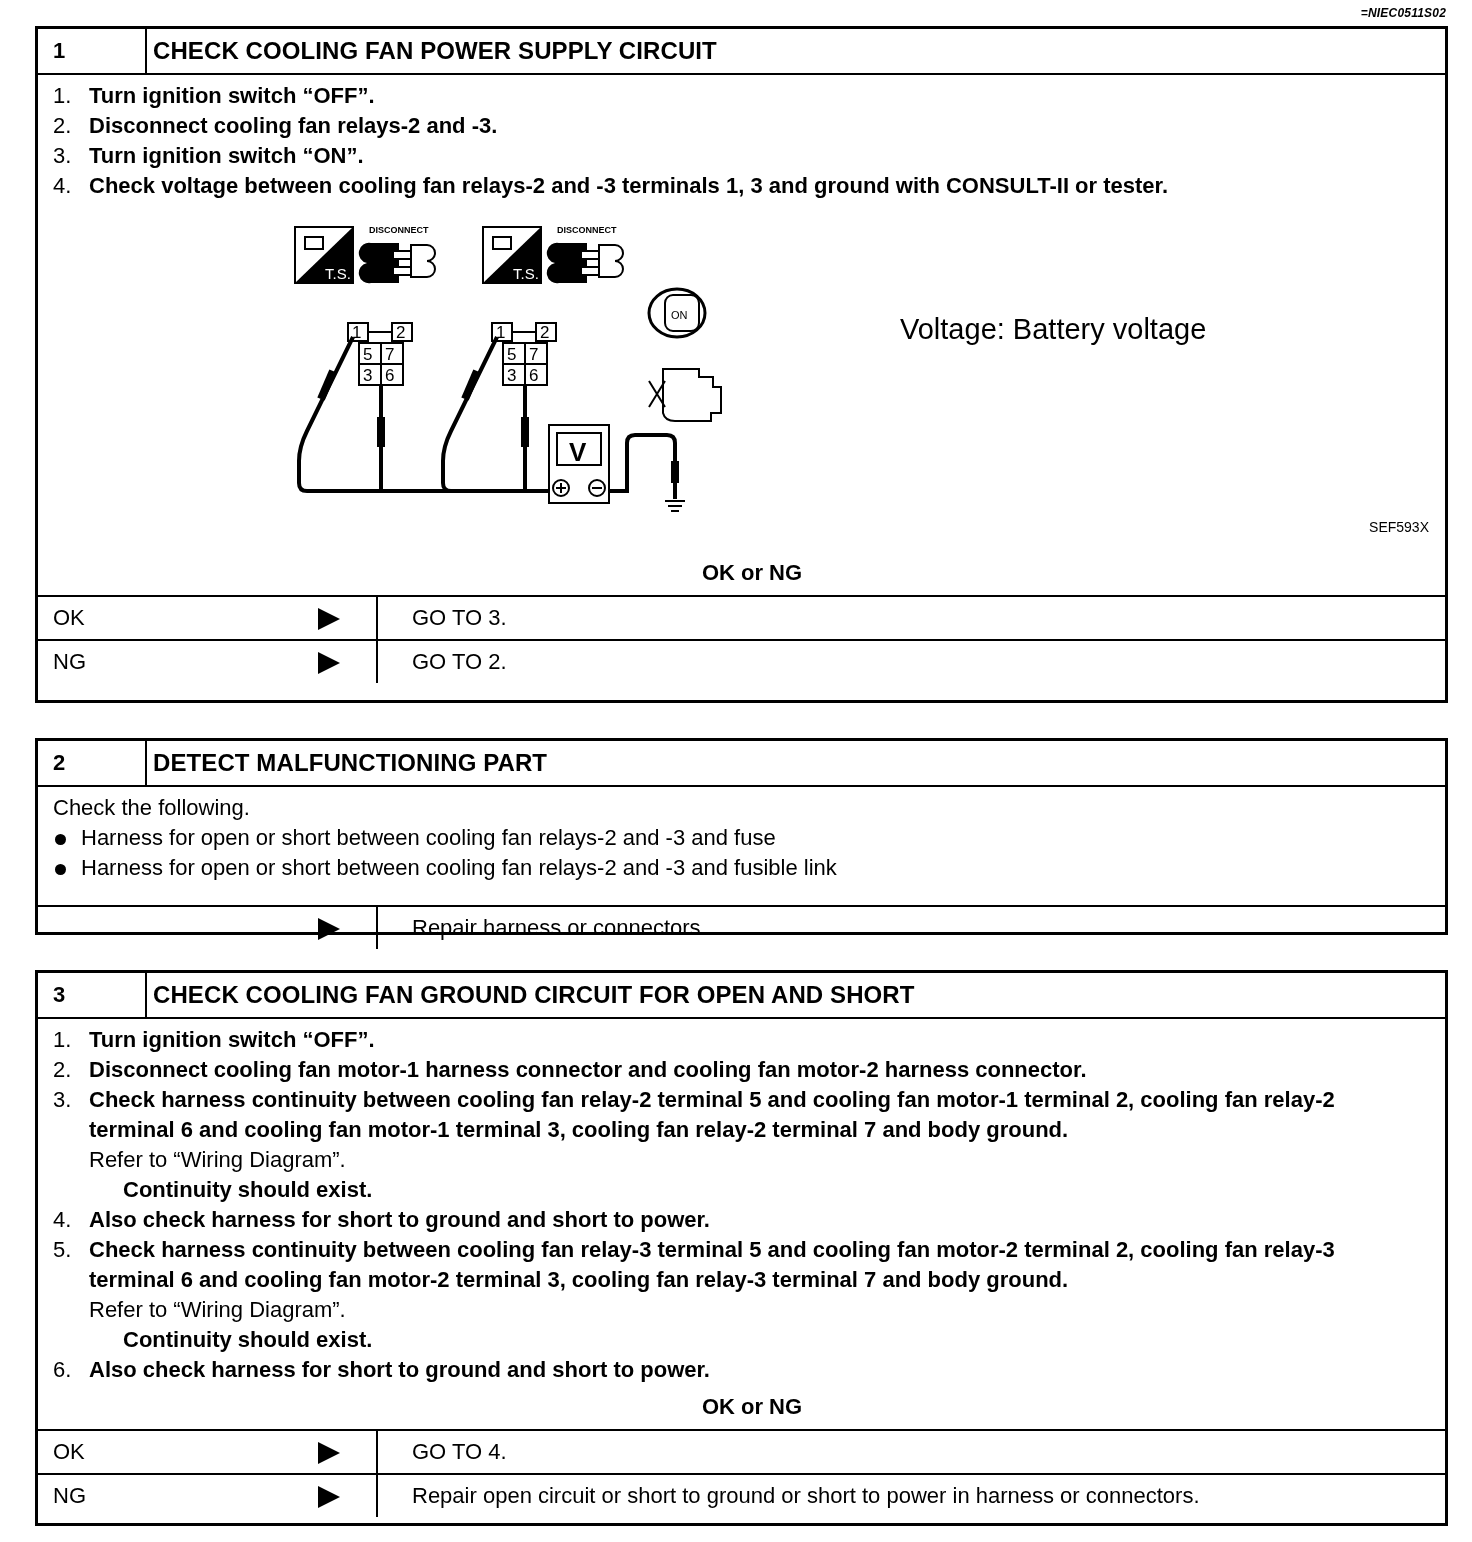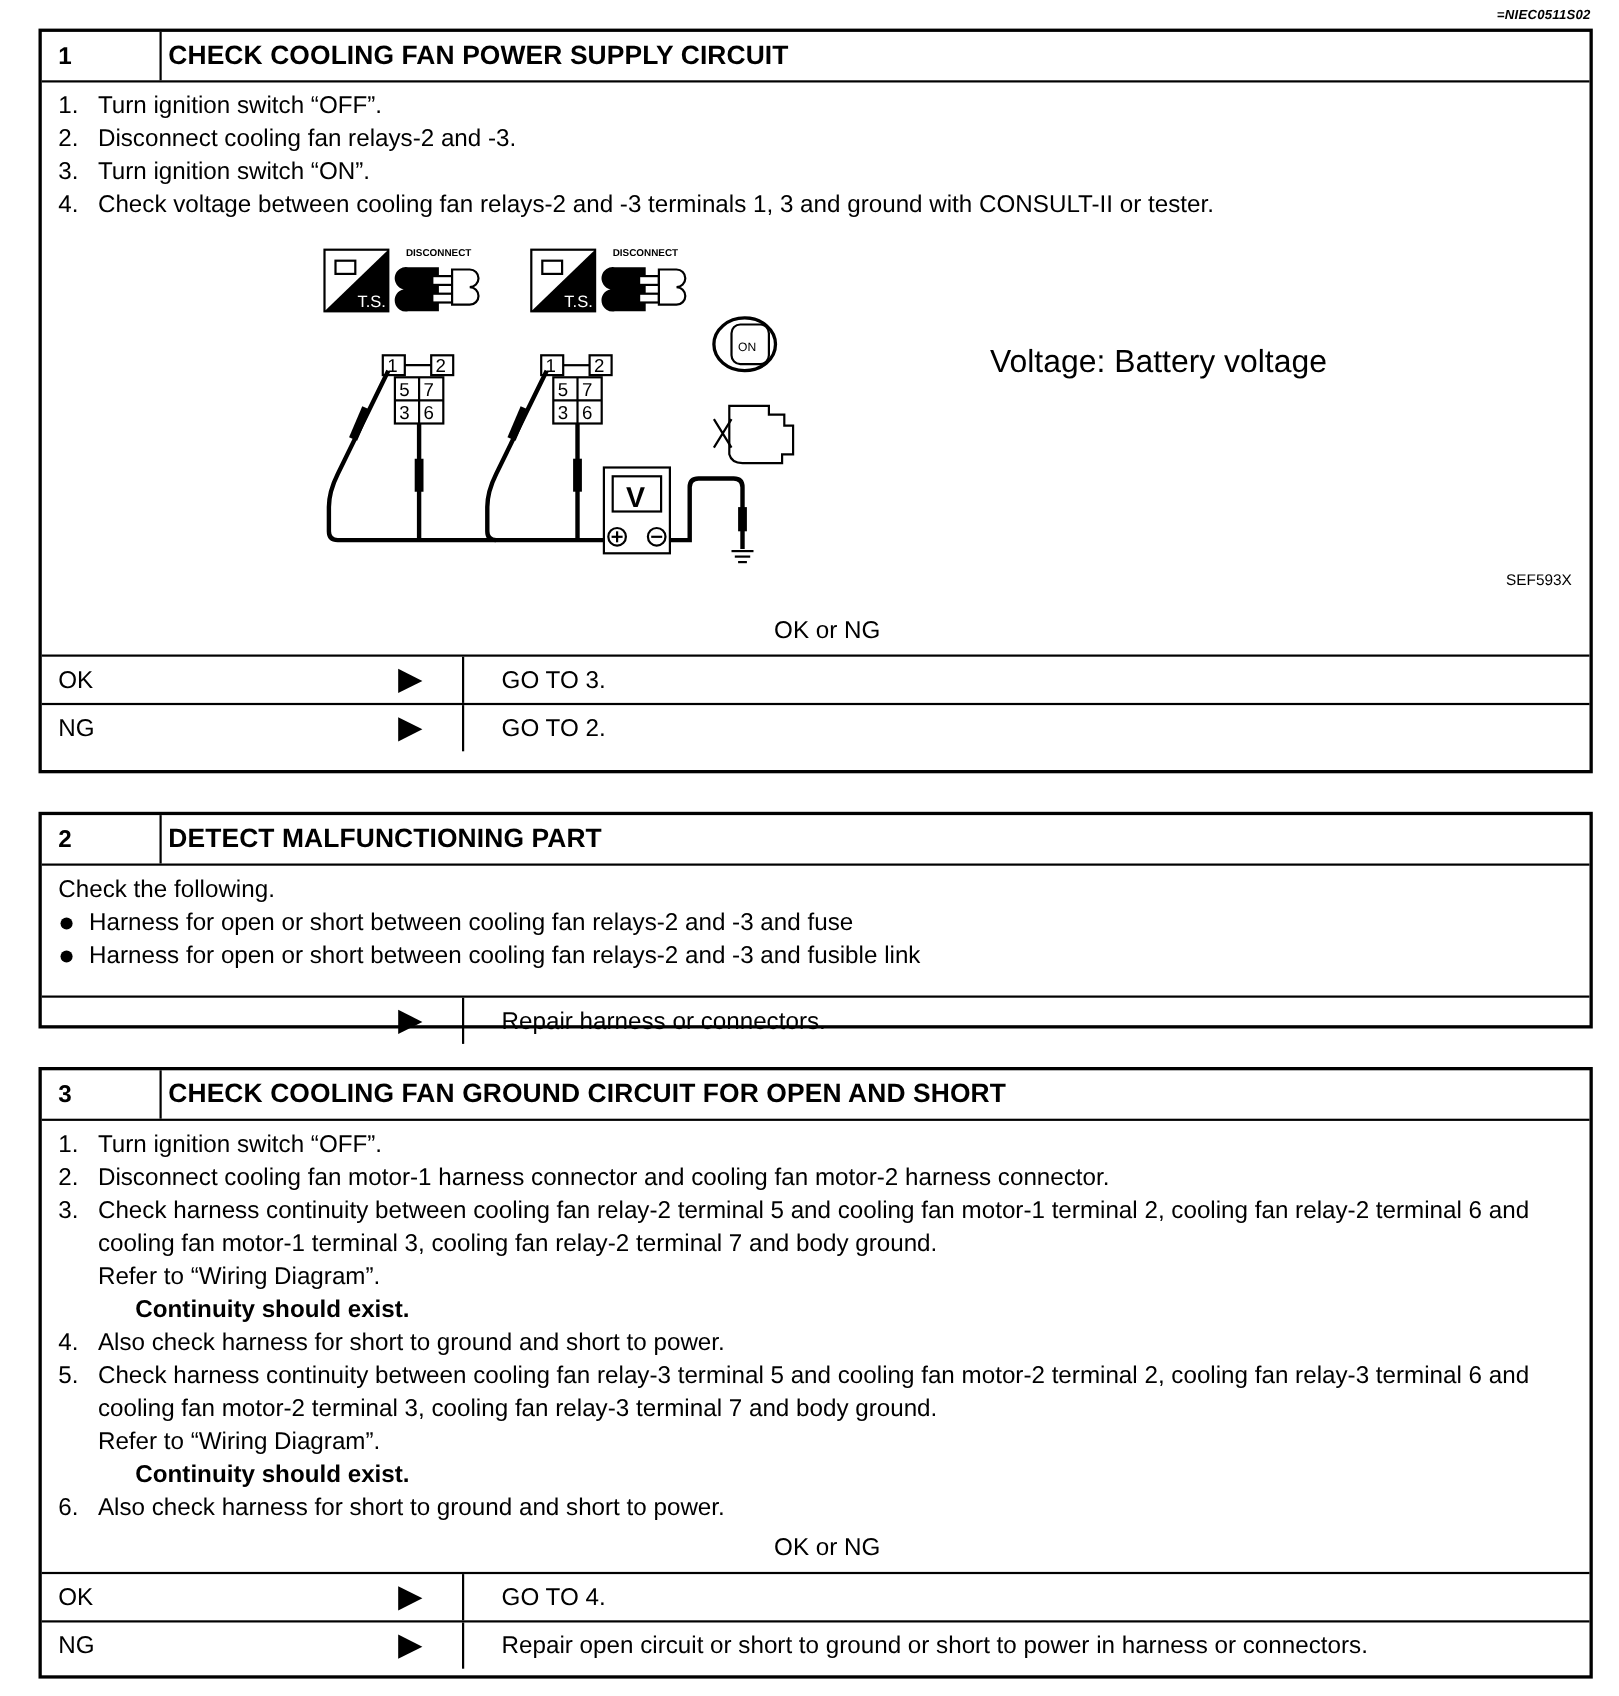--- a/index.html
+++ b/index.html
@@ -20,36 +20,36 @@
     width: 92px; border-right: 2px solid #000; font-weight: bold;
     font-size: 22px; display: flex; align-items: center; padding-left: 15px;
   }
   .hdr .title {
     flex: 1; font-weight: bold; font-size: 24px; display: flex;
     align-items: center; padding-left: 6px; letter-spacing: 0.1px;
   }
   .body { padding: 6px 0 0 15px; font-size: 22px; line-height: 30px; }
   .step { display: flex; }
   .step .n { width: 36px; flex: none; }
-  .step .t { flex: 1; padding-right: 20px; }
+  .step .t { flex: 1; padding-right: 20px; font-weight: bold; }
   .indent { padding-left: 36px; }
   .bold-indent { padding-left: 70px; font-weight: bold; }
   .bullet { display: flex; }
   .bullet .dot { width: 28px; flex: none; position: relative; }
   .bullet .dot::before {
     content: ""; position: absolute; left: 2px; top: 11px;
     width: 11px; height: 11px; border-radius: 50%; background: #000;
   }
   .okng {
-    text-align: center; font-weight: normal; font-size: 22px;
+    text-align: center; font-weight: bold; font-size: 22px;
     height: 44px; line-height: 44px; padding-left: 21px;
   }
   .row { display: flex; border-top: 2px solid #000; height: 42px; font-size: 22px; }
   .row .res {
-    width: 384px; border-right: 2px solid #000; display: flex;
+    width: 340px; border-right: 2px solid #000; display: flex;
     align-items: center; padding-left: 15px; position: relative; box-sizing: border-box;
   }
   .row .arrow {
     position: absolute; right: 36px; top: 11px; width: 0; height: 0;
     border-top: 11px solid transparent; border-bottom: 11px solid transparent;
     border-left: 22px solid #000;
   }
   .row .act { flex: 1; display: flex; align-items: center; padding-left: 6px; margin-left: 28px; }
   .figure { position: relative; height: 350px; }
   .voltage-label {

